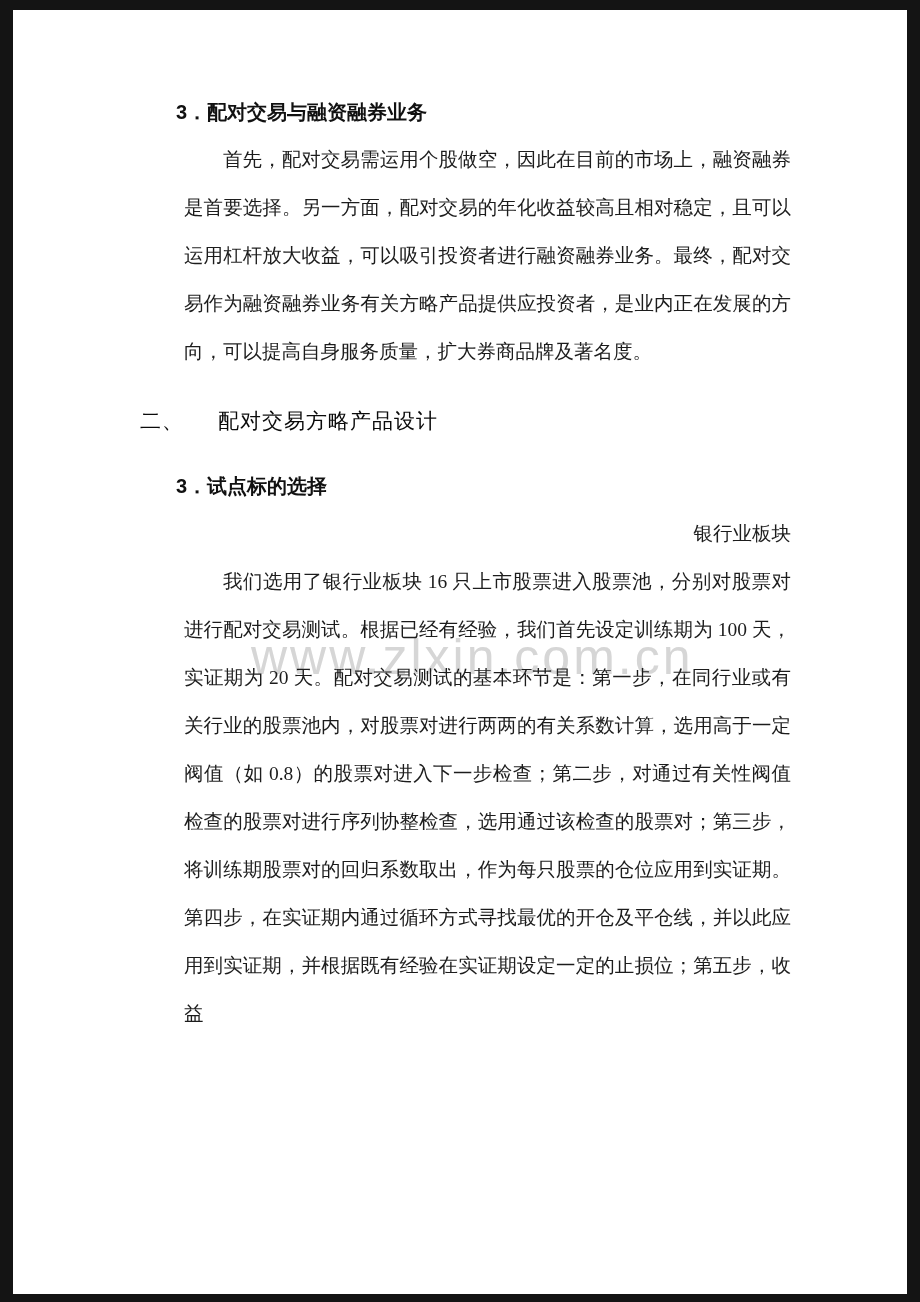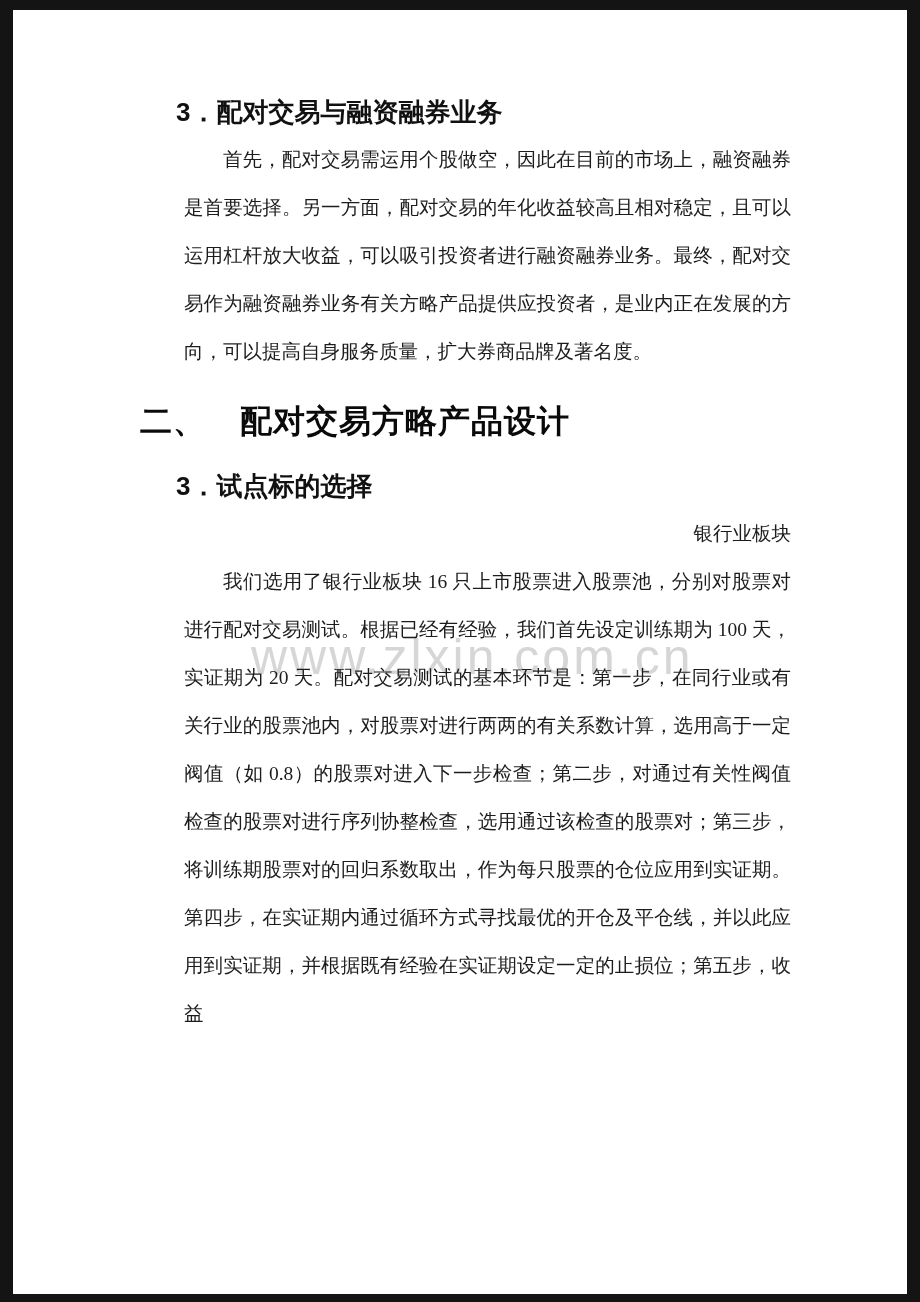--- a/index.html
+++ b/index.html
@@ -46,29 +46,29 @@
   }
   p.body.plain {
     text-align: right;
     text-indent: 2em;
   }
   h3.numbered {
     margin: 0;
     padding-left: 36px;
     font-family: "Liberation Sans", "DejaVu Sans", sans-serif;
     font-weight: bold;
-    font-size: 26px;
+    font-size: 20px;
     line-height: 48px;
     color: #111111;
   }
   h1.chapter {
     margin: 14px 0 10px 0;
     font-family: "Liberation Sans", "DejaVu Sans", sans-serif;
-    font-weight: bold;
-    font-size: 32px;
+    font-weight: normal;
+    font-size: 21px;
     line-height: 62px;
     color: #0a0a0a;
     letter-spacing: 1px;
   }
   h1.chapter .chapter-gap {
     display: inline-block;
     width: 34px;
   }
   .watermark {
     position: absolute;

